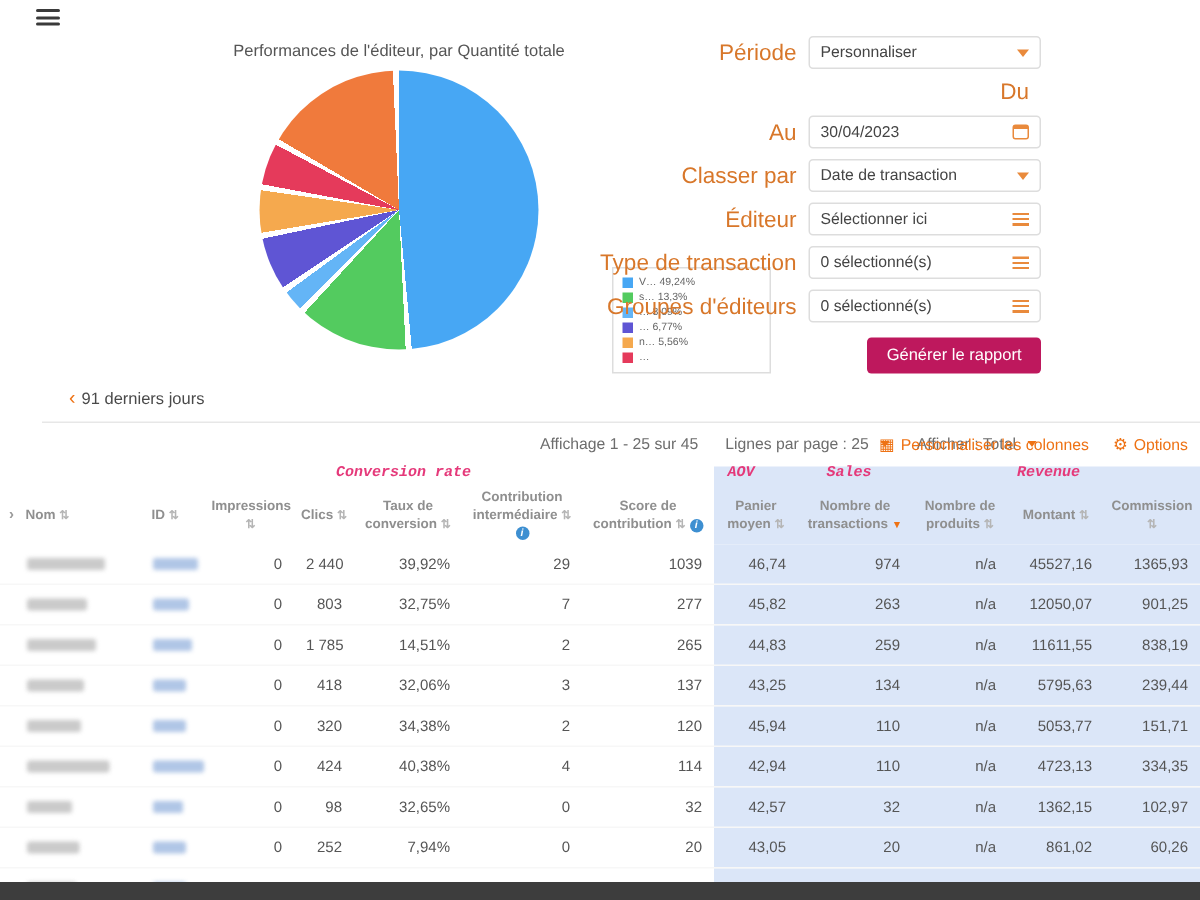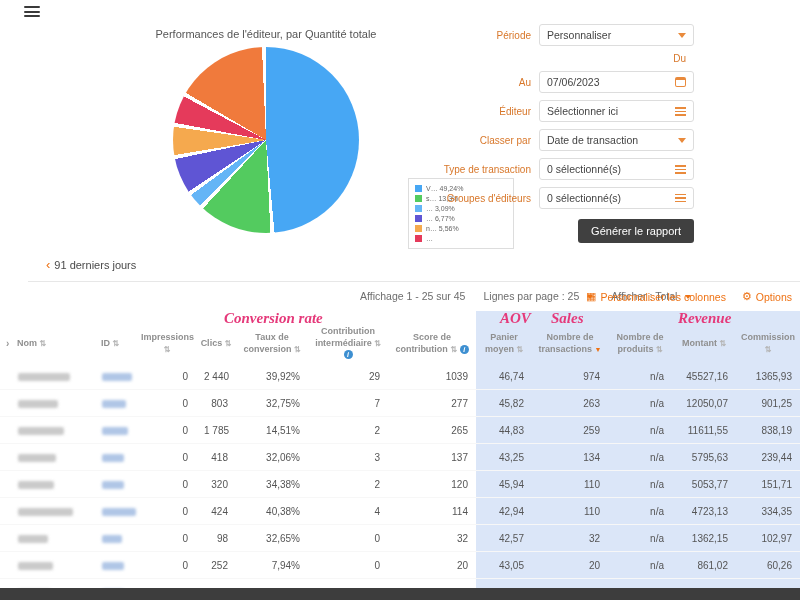--- a/index.html
+++ b/index.html
@@ -18,34 +18,34 @@
   .pie{position:absolute;left:173px;top:47px;width:186px;height:186px;border-radius:50%;}
   .legend-box{position:absolute;left:408px;top:178px;width:106px;border:1px solid #ddd;
     background:#fff;padding:4px 6px;box-sizing:border-box;}
   .legend-item{display:flex;align-items:center;gap:4px;margin:1px 0;height:9px;}
   .legend-swatch{width:7px;height:7px;flex:0 0 7px;}
   .legend-label{font-size:7px;color:#666;white-space:nowrap;}
 
   
   .filters{position:absolute;right:14px;top:24px;width:300px;}
   .filter-row{display:flex;align-items:center;justify-content:flex-end;margin-bottom:7px;}
-  .filter-label{font-size:10px;color:#d8772a;margin-right:8px;white-space:nowrap;}
+  .filter-label{font-size:15px;color:#d8772a;margin-right:8px;white-space:nowrap;}
   .filter-field{width:155px;height:22px;border:1px solid #ddd;border-radius:3px;
     background:#fff;display:flex;align-items:center;padding:0 7px;box-sizing:border-box;
     font-size:10.5px;color:#444;cursor:pointer;}
   .filter-value{flex:1;white-space:nowrap;overflow:hidden;}
   .icon{display:inline-block;margin-left:4px;}
   .icon-chevron-down{width:0;height:0;border-left:4px solid transparent;
     border-right:4px solid transparent;border-top:5px solid #e98a3c;}
   .icon-calendar{width:11px;height:10px;border:1px solid #e98a3c;border-top:3px solid #e98a3c;
     border-radius:2px;box-sizing:border-box;}
   .icon-list{width:11px;height:9px;
     background:repeating-linear-gradient(to bottom,#e98a3c 0,#e98a3c 1.5px,transparent 1.5px,transparent 3.5px);}
   .btn-row{display:flex;justify-content:flex-end;margin-top:10px;}
-  .generate-btn{background:#404040;color:#fff;border:none;border-radius:3px;
+  .generate-btn{background:#be185d;color:#fff;border:none;border-radius:3px;
     font-size:11px;padding:6px 13px;font-family:inherit;cursor:pointer;}
 
   
   .back-row{position:absolute;left:0;top:252px;width:800px;height:30px;
     border-bottom:1px solid #e7e7e7;box-sizing:border-box;margin-left:28px;}
   .back-link{position:absolute;left:18px;top:5px;font-size:11px;color:#4a4a4a;cursor:pointer;}
   .back-chevron{color:#ee7214;font-size:13px;margin-right:4px;}
 
   
   .controls{position:absolute;left:0;top:283px;width:800px;height:28px;font-size:10.5px;color:#6d6d6d;}
@@ -55,23 +55,23 @@
     border-right:3.5px solid transparent;border-top:4px solid #ee7214;margin-left:5px;vertical-align:middle;}
   .controls-right{position:absolute;right:8px;top:7px;display:flex;gap:16px;align-items:center;
     color:#ee7214;white-space:nowrap;}
   .controls-right .link{cursor:pointer;display:flex;align-items:center;gap:4px;}
   .cols-icon,.gear-icon{font-size:11px;color:#ee7214;}
 
   
   .table-block{position:absolute;left:0;top:311px;width:800px;}
   .annot-row{position:relative;height:13px;}
   .band{position:absolute;left:476px;top:0;width:324px;height:13px;background:#dbe6f8;}
-  .annot{position:absolute;top:-1px;font-size:15px;font-style:italic;font-weight:bold;
-    color:#e5397a;font-family:Liberation Serif, serif;white-space:nowrap;}
-  .annot-cr{left:224px;} .annot-aov{left:500px;} .annot-sales{left:551px;} .annot-rev{left:678px;}
+  .annot{position:absolute;top:-1px;font-size:10px;font-style:italic;font-weight:bold;
+    color:#e5397a;font-family:Liberation Mono, monospace;white-space:nowrap;}
+  .annot-cr{left:224px;} .annot-aov{left:485px;} .annot-sales{left:551px;} .annot-rev{left:678px;}
 
   table{border-collapse:collapse;table-layout:fixed;width:800px;}
   col.c-exp{width:14px;} col.c-nom{width:84px;} col.c-id{width:40px;}
   col.c-imp{width:58px;} col.c-clics{width:40px;} col.c-taux{width:72px;}
   col.c-contrib{width:80px;} col.c-score{width:88px;} col.c-panier{width:56px;}
   col.c-trans{width:76px;} col.c-prod{width:64px;} col.c-mont{width:64px;} col.c-comm{width:64px;}
 
   thead th{font-size:9px;color:#8f8f8f;font-weight:bold;text-align:center;
     padding:2px 3px;height:30px;vertical-align:middle;line-height:1.3;cursor:pointer;}
   .th-nom,.th-id{text-align:left;}
@@ -142,36 +142,36 @@
               <span class="filter-value">Personnaliser</span>
               <span class="icon icon-chevron-down"></span>
             </div>
           </div>
           <div class="filter-row">
             <span class="filter-label">Du</span>
           </div>
           <div class="filter-row">
             <span class="filter-label">Au</span>
             <div class="filter-field">
-              <span class="filter-value">07/06/2023</span>
+              <span class="filter-value">30/04/2023</span>
               <span class="icon icon-calendar"></span>
+            </div>
+          </div>
+          <div class="filter-row">
+            <span class="filter-label">Classer par</span>
+            <div class="filter-field">
+              <span class="filter-value">Date de transaction</span>
+              <span class="icon icon-chevron-down"></span>
             </div>
           </div>
           <div class="filter-row">
             <span class="filter-label">Éditeur</span>
             <div class="filter-field">
               <span class="filter-value">Sélectionner ici</span>
               <span class="icon icon-list"></span>
-            </div>
-          </div>
-          <div class="filter-row">
-            <span class="filter-label">Classer par</span>
-            <div class="filter-field">
-              <span class="filter-value">Date de transaction</span>
-              <span class="icon icon-chevron-down"></span>
             </div>
           </div>
           <div class="filter-row">
             <span class="filter-label">Type de transaction</span>
             <div class="filter-field">
               <span class="filter-value">0 sélectionné(s)</span>
               <span class="icon icon-list"></span>
             </div>
           </div>
           <div class="filter-row">

